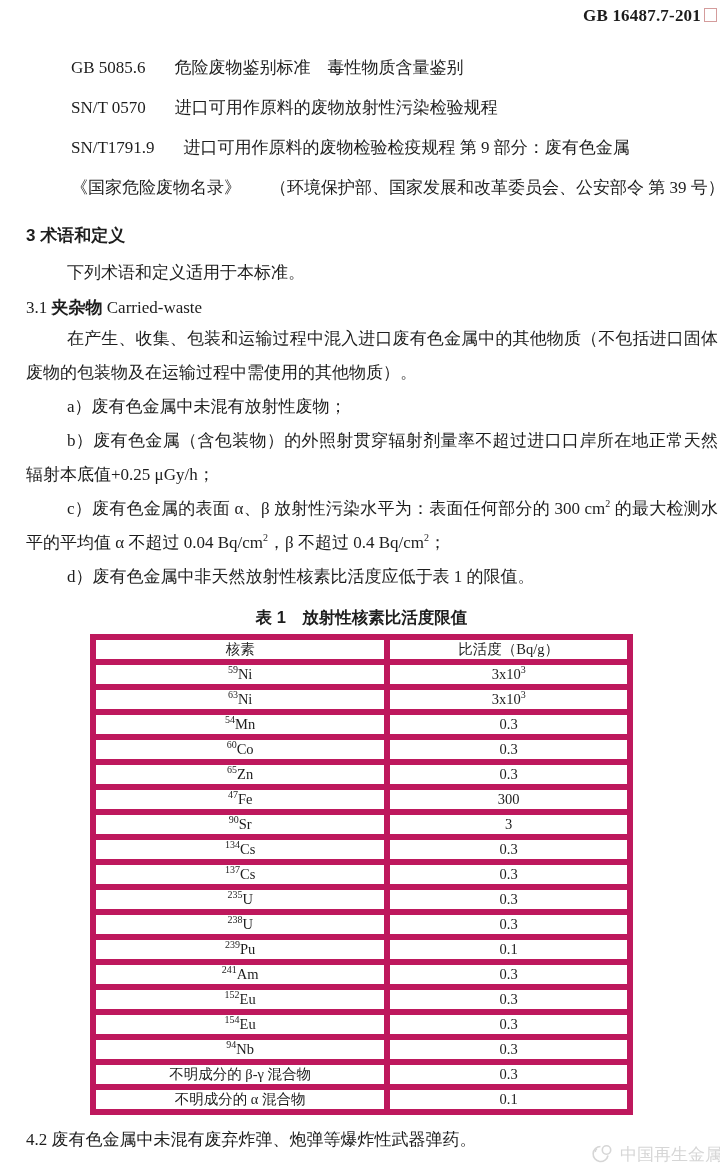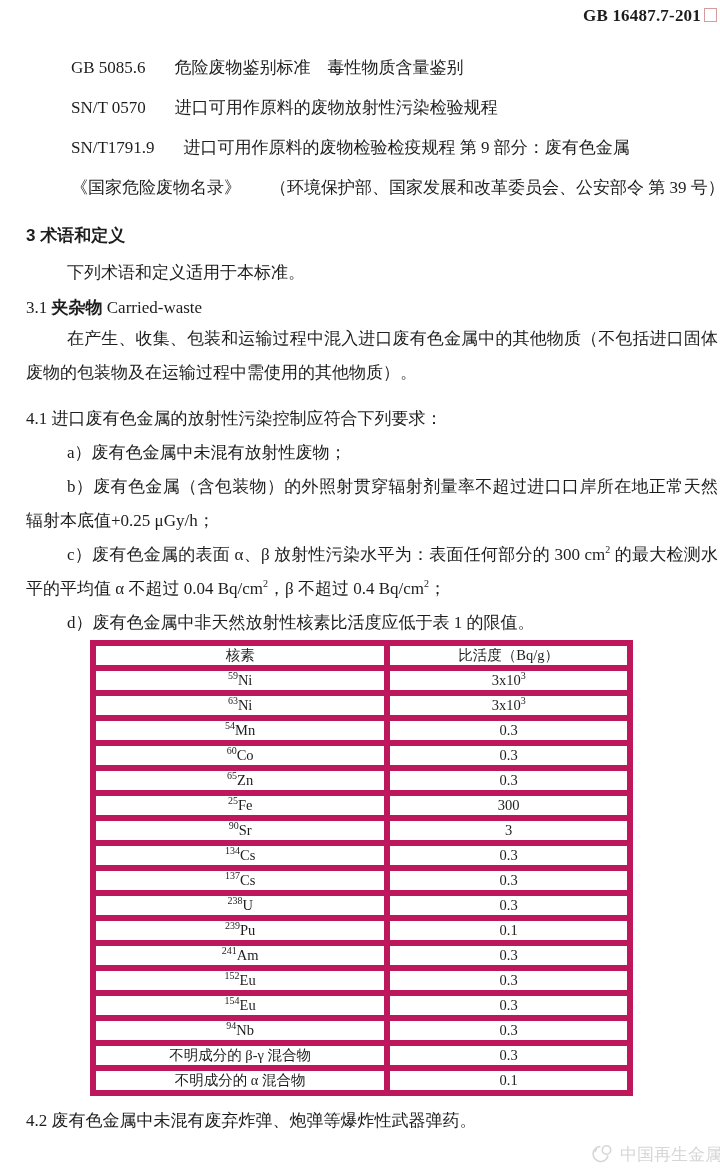--- a/index.html
+++ b/index.html
@@ -80,30 +80,30 @@
 
     <p class="term-line">
       <span>3.1</span>
       <span class="term-cn">夹杂物</span>
       <span>Carried-waste</span>
     </p>
 
     <p class="para indent">在产生、收集、包装和运输过程中混入进口废有色金属中的其他物质（不包括进口固体废物的包装物及在运输过程中需使用的其他物质）。</p>
 
 
-    <p class="para mt12">4.1 进口废有色金属的放射性污染控制应符合下列要求：</p>
 
     <p class="para indent">a）废有色金属中未混有放射性废物；</p>
 
     <p class="para indent">b）废有色金属（含包装物）的外照射贯穿辐射剂量率不超过进口口岸所在地正常天然辐射本底值+0.25 μGy/h；</p>
 
     <p class="para indent"><span>c）废有色金属的表面 α、β 放射性污染水平为：表面任何部分的 300 cm</span><sup>2</sup><span> 的最大检测水平的平均值 α 不超过 0.04 Bq/cm</span><sup>2</sup><span>，β 不超过 0.4 Bq/cm</span><sup>2</sup><span>；</span></p>
 
     <p class="para indent">d）废有色金属中非天然放射性核素比活度应低于表 1 的限值。</p>
 
+    <p class="tbl-caption">表 1　放射性核素比活度限值</p>
 
     <div class="tbl-wrap">
       <table>
         <colgroup>
             <col class="c1">
             <col class="c2">
           </colgroup>
         <thead>
           <tr>
             <th>核素</th>
@@ -125,33 +125,37 @@
             </tr>
             <tr>
               <td><sup>60</sup>Co</td>
               <td>0.3</td>
             </tr>
             <tr>
               <td><sup>65</sup>Zn</td>
               <td>0.3</td>
             </tr>
             <tr>
-              <td><sup>25</sup>Fe</td>
+              <td><sup>47</sup>Fe</td>
               <td>300</td>
             </tr>
             <tr>
               <td><sup>90</sup>Sr</td>
               <td>3</td>
             </tr>
             <tr>
               <td><sup>134</sup>Cs</td>
               <td>0.3</td>
             </tr>
             <tr>
               <td><sup>137</sup>Cs</td>
+              <td>0.3</td>
+            </tr>
+            <tr>
+              <td><sup>235</sup>U</td>
               <td>0.3</td>
             </tr>
             <tr>
               <td><sup>238</sup>U</td>
               <td>0.3</td>
             </tr>
             <tr>
               <td><sup>239</sup>Pu</td>
               <td>0.1</td>
             </tr>

